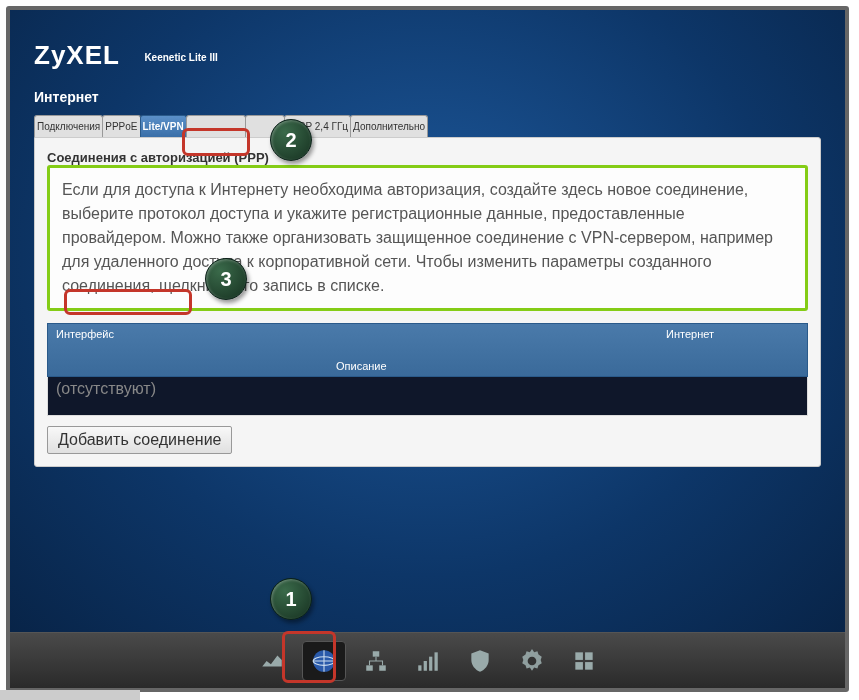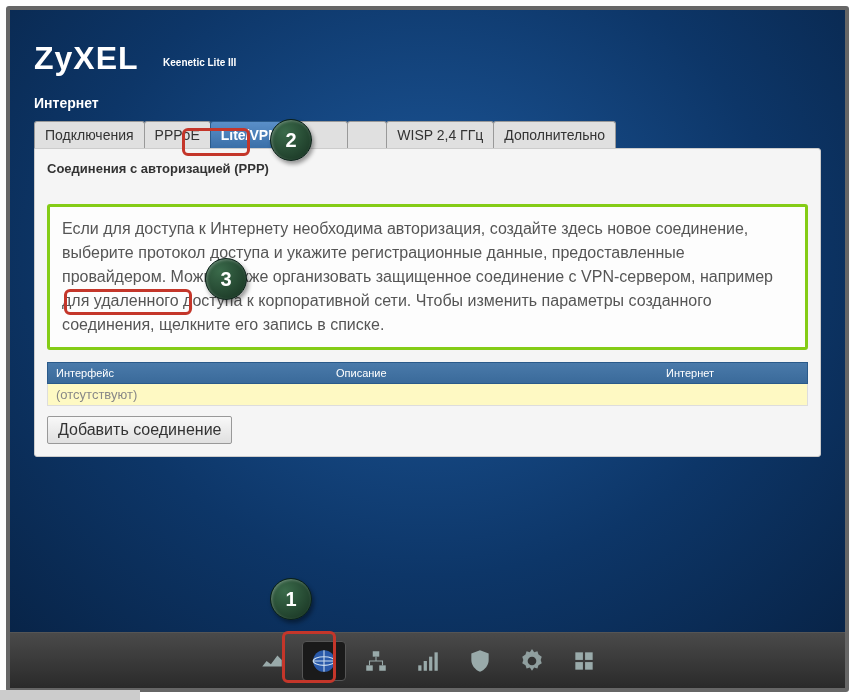--- a/index.html
+++ b/index.html
@@ -1,33 +1,33 @@
 <!DOCTYPE html>
 <html><head>
 <meta charset="utf-8">
 <style>
 * { margin: 0; padding: 0; box-sizing: border-box; font-family: Arial, sans-serif; }
 body { background: #fff; width: 859px; height: 700px; position: relative; overflow: hidden; }
 .outer-frame { position: absolute; top: 6px; left: 6px; width: 843px; height: 686px; border: 4px solid #666; border-radius: 3px; background: #000; }
 .main-area { position: absolute; top: 0; left: 0; right: 0; bottom: 56px; background: radial-gradient(ellipse at 50% 40%, #1e5a9e 0%, #0d3668 60%, #082448 100%); padding: 30px 24px 0 24px; }
-.logo { color: #fff; font-size: 32px; font-weight: bold; display: inline-block; letter-spacing: 1px; }
+.logo { color: #fff; font-size: 26px; font-weight: bold; display: inline-block; letter-spacing: 1px; }
 .product { color: #fff; font-size: 10px; font-weight: bold; display: inline-block; margin-left: 20px; vertical-align: 3px; }
 .section-title { color: #fff; font-size: 14px; margin: 18px 0 10px 0; font-weight: bold; }
 .tabs { display: flex; background: transparent; }
-.tab { background: #e0e0e0; border: 1px solid #999; border-bottom: none; padding: 5px 10px; font-size: 14px; color: #333; cursor: pointer; border-radius: 3px 3px 0 0; margin-right: -1px; }
+.tab { background: #e0e0e0; border: 1px solid #999; border-bottom: none; padding: 5px 2px; font-size: 10px; color: #333; cursor: pointer; border-radius: 3px 3px 0 0; margin-right: -1px; }
 .tab.active { background: linear-gradient(#5a8fc8, #3a6fa8); color: #fff; font-weight: bold; border-color: #2a5a8a; }
 .panel { background: #f5f5f5; border: 1px solid #ccc; padding: 12px; border-radius: 0 3px 3px 3px; }
-.panel-title { font-size: 13px; font-weight: bold; color: #333; margin-bottom: 28px; }
+.panel-title { font-size: 13px; font-weight: bold; color: #333; margin-bottom: 0; }
 .infobox { background: #fdfdfd; border: 3px solid #84cc16; border-radius: 3px; padding: 10px 12px; font-size: 16px; color: #555; line-height: 1.5; margin-bottom: 12px; }
 .table-header { background: linear-gradient(#4a7aaa, #3a6a9a); display: flex; color: #fff; font-size: 11px; font-weight: normal; border: 1px solid #2a5a8a; }
 .th { padding: 4px 8px; }
 .th1 { width: 280px; }
-.th2 { width: 330px; }
+.th2 { width: 330px; margin-top: 32px; }
 .th3 { flex: 1; }
-.table-row { display: flex; font-size: 13px; color: #888; border: 1px solid #ddd; border-top: none; background: #fef9c3; }
+.table-row { display: flex; font-size: 16px; color: #888; border: 1px solid #ddd; border-top: none; background: #0f172a; }
 .td { padding: 3px 8px; }
 .add-btn { margin-top: 10px; background: linear-gradient(#f8f8f8, #e0e0e0); border: 1px solid #999; border-radius: 2px; padding: 4px 10px; font-size: 16px; color: #333; cursor: pointer; }
 .bottombar { position: absolute; bottom: 0; left: 0; right: 0; height: 56px; background: linear-gradient(#4a4a4a, #2a2a2a); display: flex; align-items: center; justify-content: center; border-top: 1px solid #555; }
 .dock { display: flex; gap: 8px; align-items: center; }
 .dock-item { width: 44px; height: 40px; display: flex; align-items: center; justify-content: center; cursor: pointer; border-radius: 4px; }
 .dock-item.highlighted { background: #1a1a1a; border: 1px solid #555; }
 .dock-icon { width: 26px; height: 26px; }
 .callout { position: absolute; width: 42px; height: 42px; border-radius: 50%; background: radial-gradient(circle at 35% 30%, #3a6a4a, #163020); border: 1px solid #0a2018; box-shadow: 2px 3px 4px rgba(0,0,0,0.4), inset 1px 1px 3px rgba(255,255,255,0.3); color: #fff; font-size: 20px; font-weight: bold; display: flex; align-items: center; justify-content: center; z-index: 100; }
 .highlight-box { position: absolute; border: 3px solid #c4362a; border-radius: 6px; z-index: 90; pointer-events: none; }
 .bottom-track { position: absolute; bottom: 0; left: 0; height: 10px; width: 140px; background: #ccc; }

